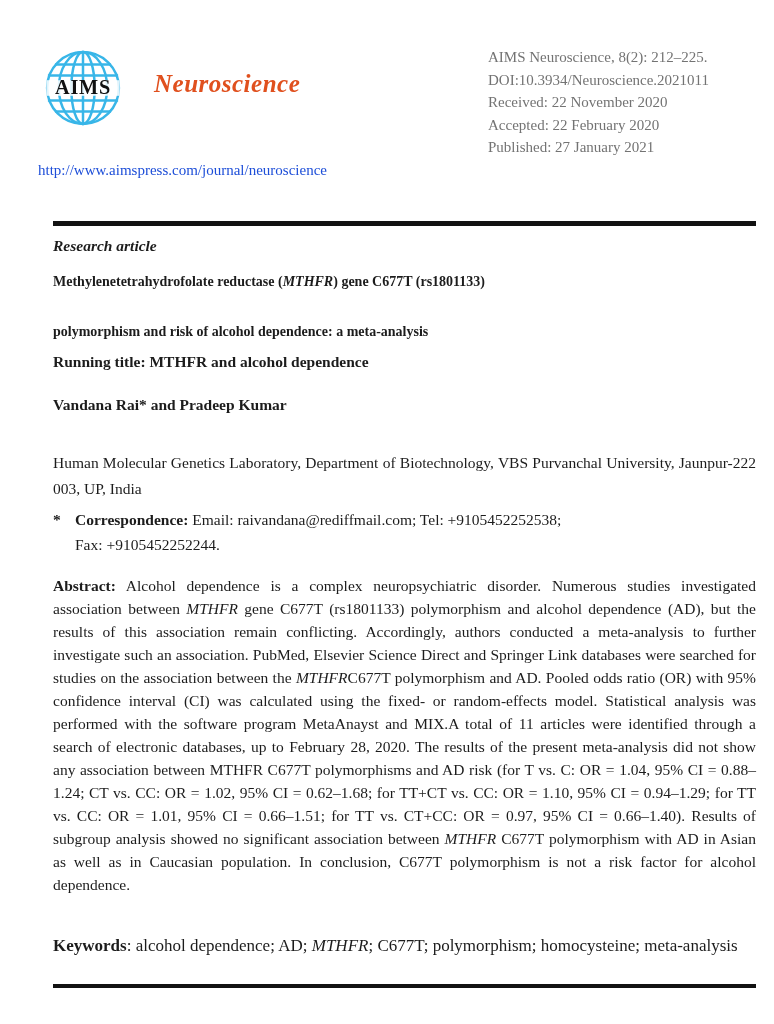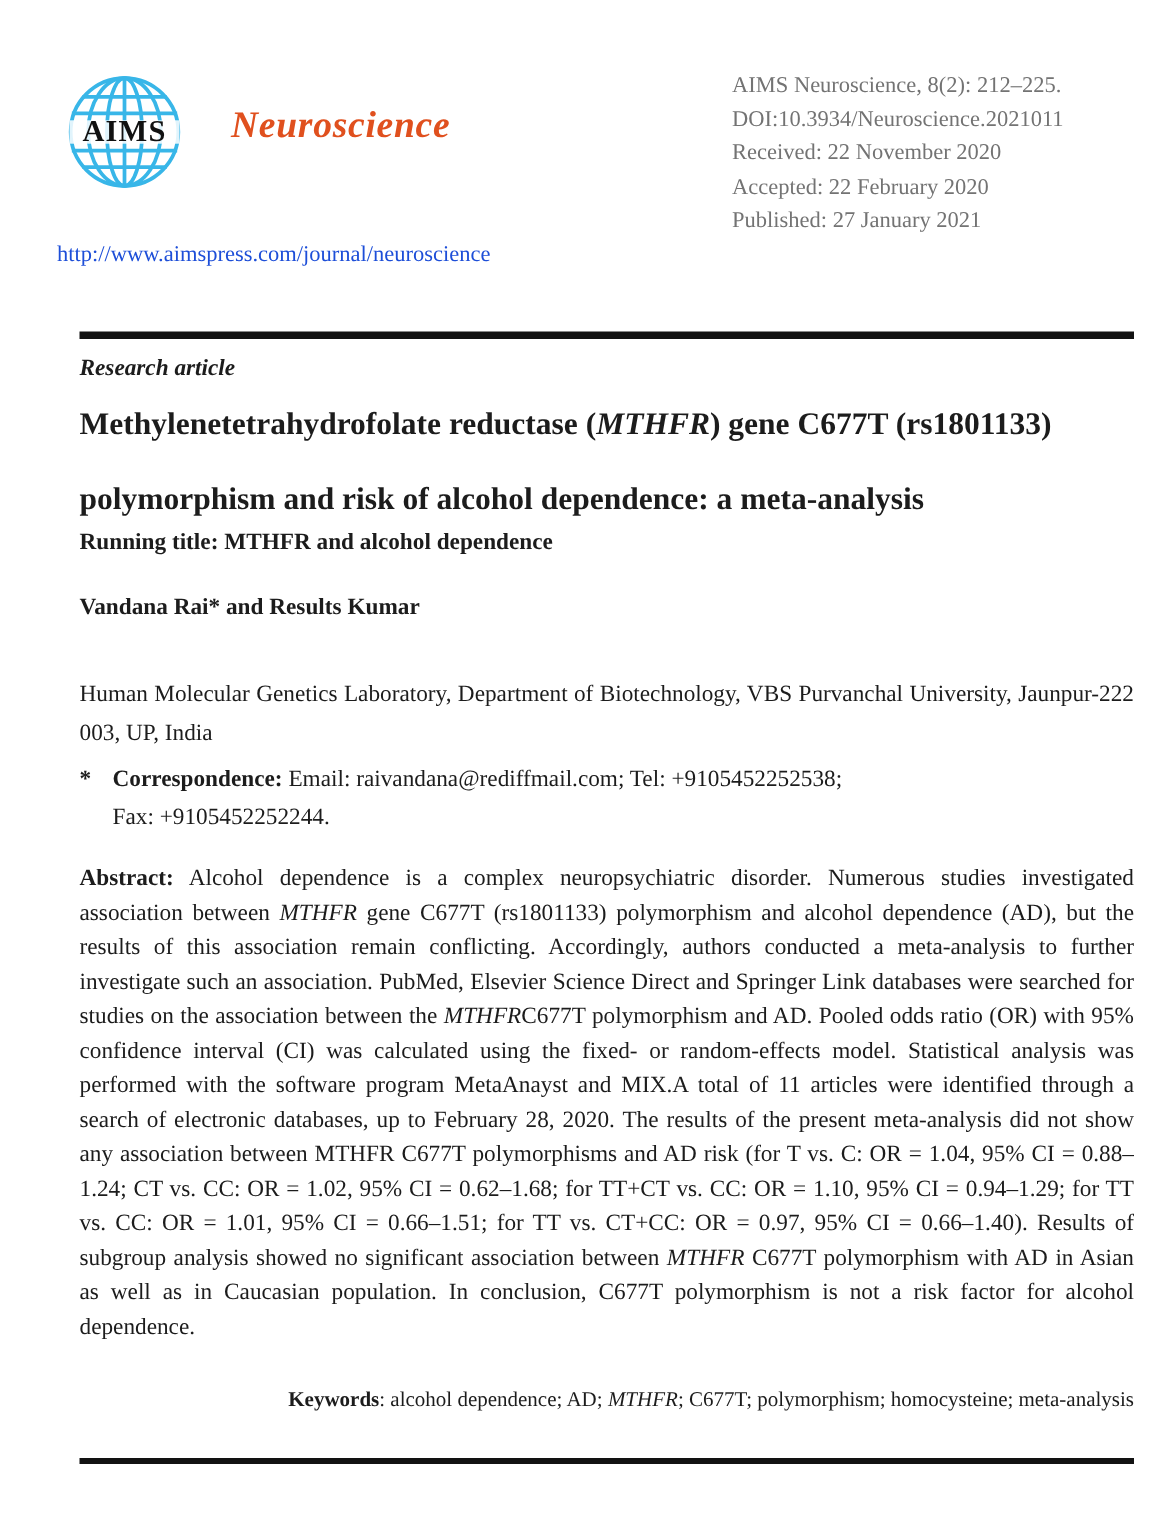--- a/index.html
+++ b/index.html
@@ -28,32 +28,32 @@
     position: absolute; left: 488px; top: 46px;
     font-size: 15px; line-height: 22.6px; color: #737373;
   }
   .journal-url { position: absolute; left: 38px; top: 162px; font-size: 15px; color: #1d4ed8; }
 
   
   .content { position: absolute; left: 53px; top: 221px; width: 703px; }
   .rule { height: 5px; background: #121212; border: none; margin: 0; }
   .rule-bottom { height: 4px; margin-top: 27px; }
   .article-type { margin-top: 11px; font-size: 15.5px; font-weight: bold; font-style: italic; }
-  .title-line { font-size: 21px; font-weight: bold; line-height: 24px; }
+  .title-line { font-size: 14px; font-weight: bold; line-height: 24px; }
   .title-line-1 { margin-top: 15px; }
   .title-line-2 { margin-top: 26px; }
   .running-title { margin-top: 9px; font-size: 15.5px; font-weight: bold; }
   .authors { margin-top: 25px; font-size: 15.5px; font-weight: bold; }
   .affiliation { margin-top: 36px; font-size: 15.5px; line-height: 26px; text-align: justify; }
   .correspondence { margin-top: 5px; font-size: 15.5px; line-height: 25px; }
   .corr-line { display: flex; }
   .corr-marker { width: 22px; font-weight: bold; flex: 0 0 22px; }
   .corr-indent { margin-left: 22px; }
   .abstract { margin-top: 17px; font-size: 15.5px; line-height: 23px; text-align: justify; }
-  .keywords { margin-top: 26px; font-size: 14px; line-height: 23px; text-align: right; }
+  .keywords { margin-top: 38px; font-size: 17px; line-height: 23px; }
   .rt-b { font-weight: bold; }
   .rt-i { font-style: italic; }
 </style>
 </head>
 <body>
 
 <div class="page">
 
   <div class="logo-wrap">
     <svg class="globe" viewBox="0 0 100 100" aria-hidden="true">
@@ -86,21 +86,21 @@
   <div class="content">
     <div class="rule"></div>
 
     <div class="article-type">Research article</div>
 
     <div class="title-line title-line-1"><span>Methylenetetrahydrofolate reductase (</span><span class="rt-i">MTHFR</span><span>) gene C677T (rs1801133)</span></div>
     <div class="title-line title-line-2">polymorphism and risk of alcohol dependence: a meta-analysis</div>
 
     <div class="running-title">Running title: MTHFR and alcohol dependence</div>
 
-    <div class="authors">Vandana Rai* and Results Kumar</div>
+    <div class="authors">Vandana Rai* and Pradeep Kumar</div>
 
     <div class="affiliation">Human Molecular Genetics Laboratory, Department of Biotechnology, VBS Purvanchal University, Jaunpur-222 003, UP, India</div>
 
     <div class="correspondence">
       <div class="corr-line">
         <span class="corr-marker">*</span>
         <span><span class="rt-b">Correspondence:</span><span> Email: raivandana@rediffmail.com; Tel: +9105452252538;</span></span>
       </div>
       <div class="corr-indent">Fax: +9105452252244.</div>
     </div>

